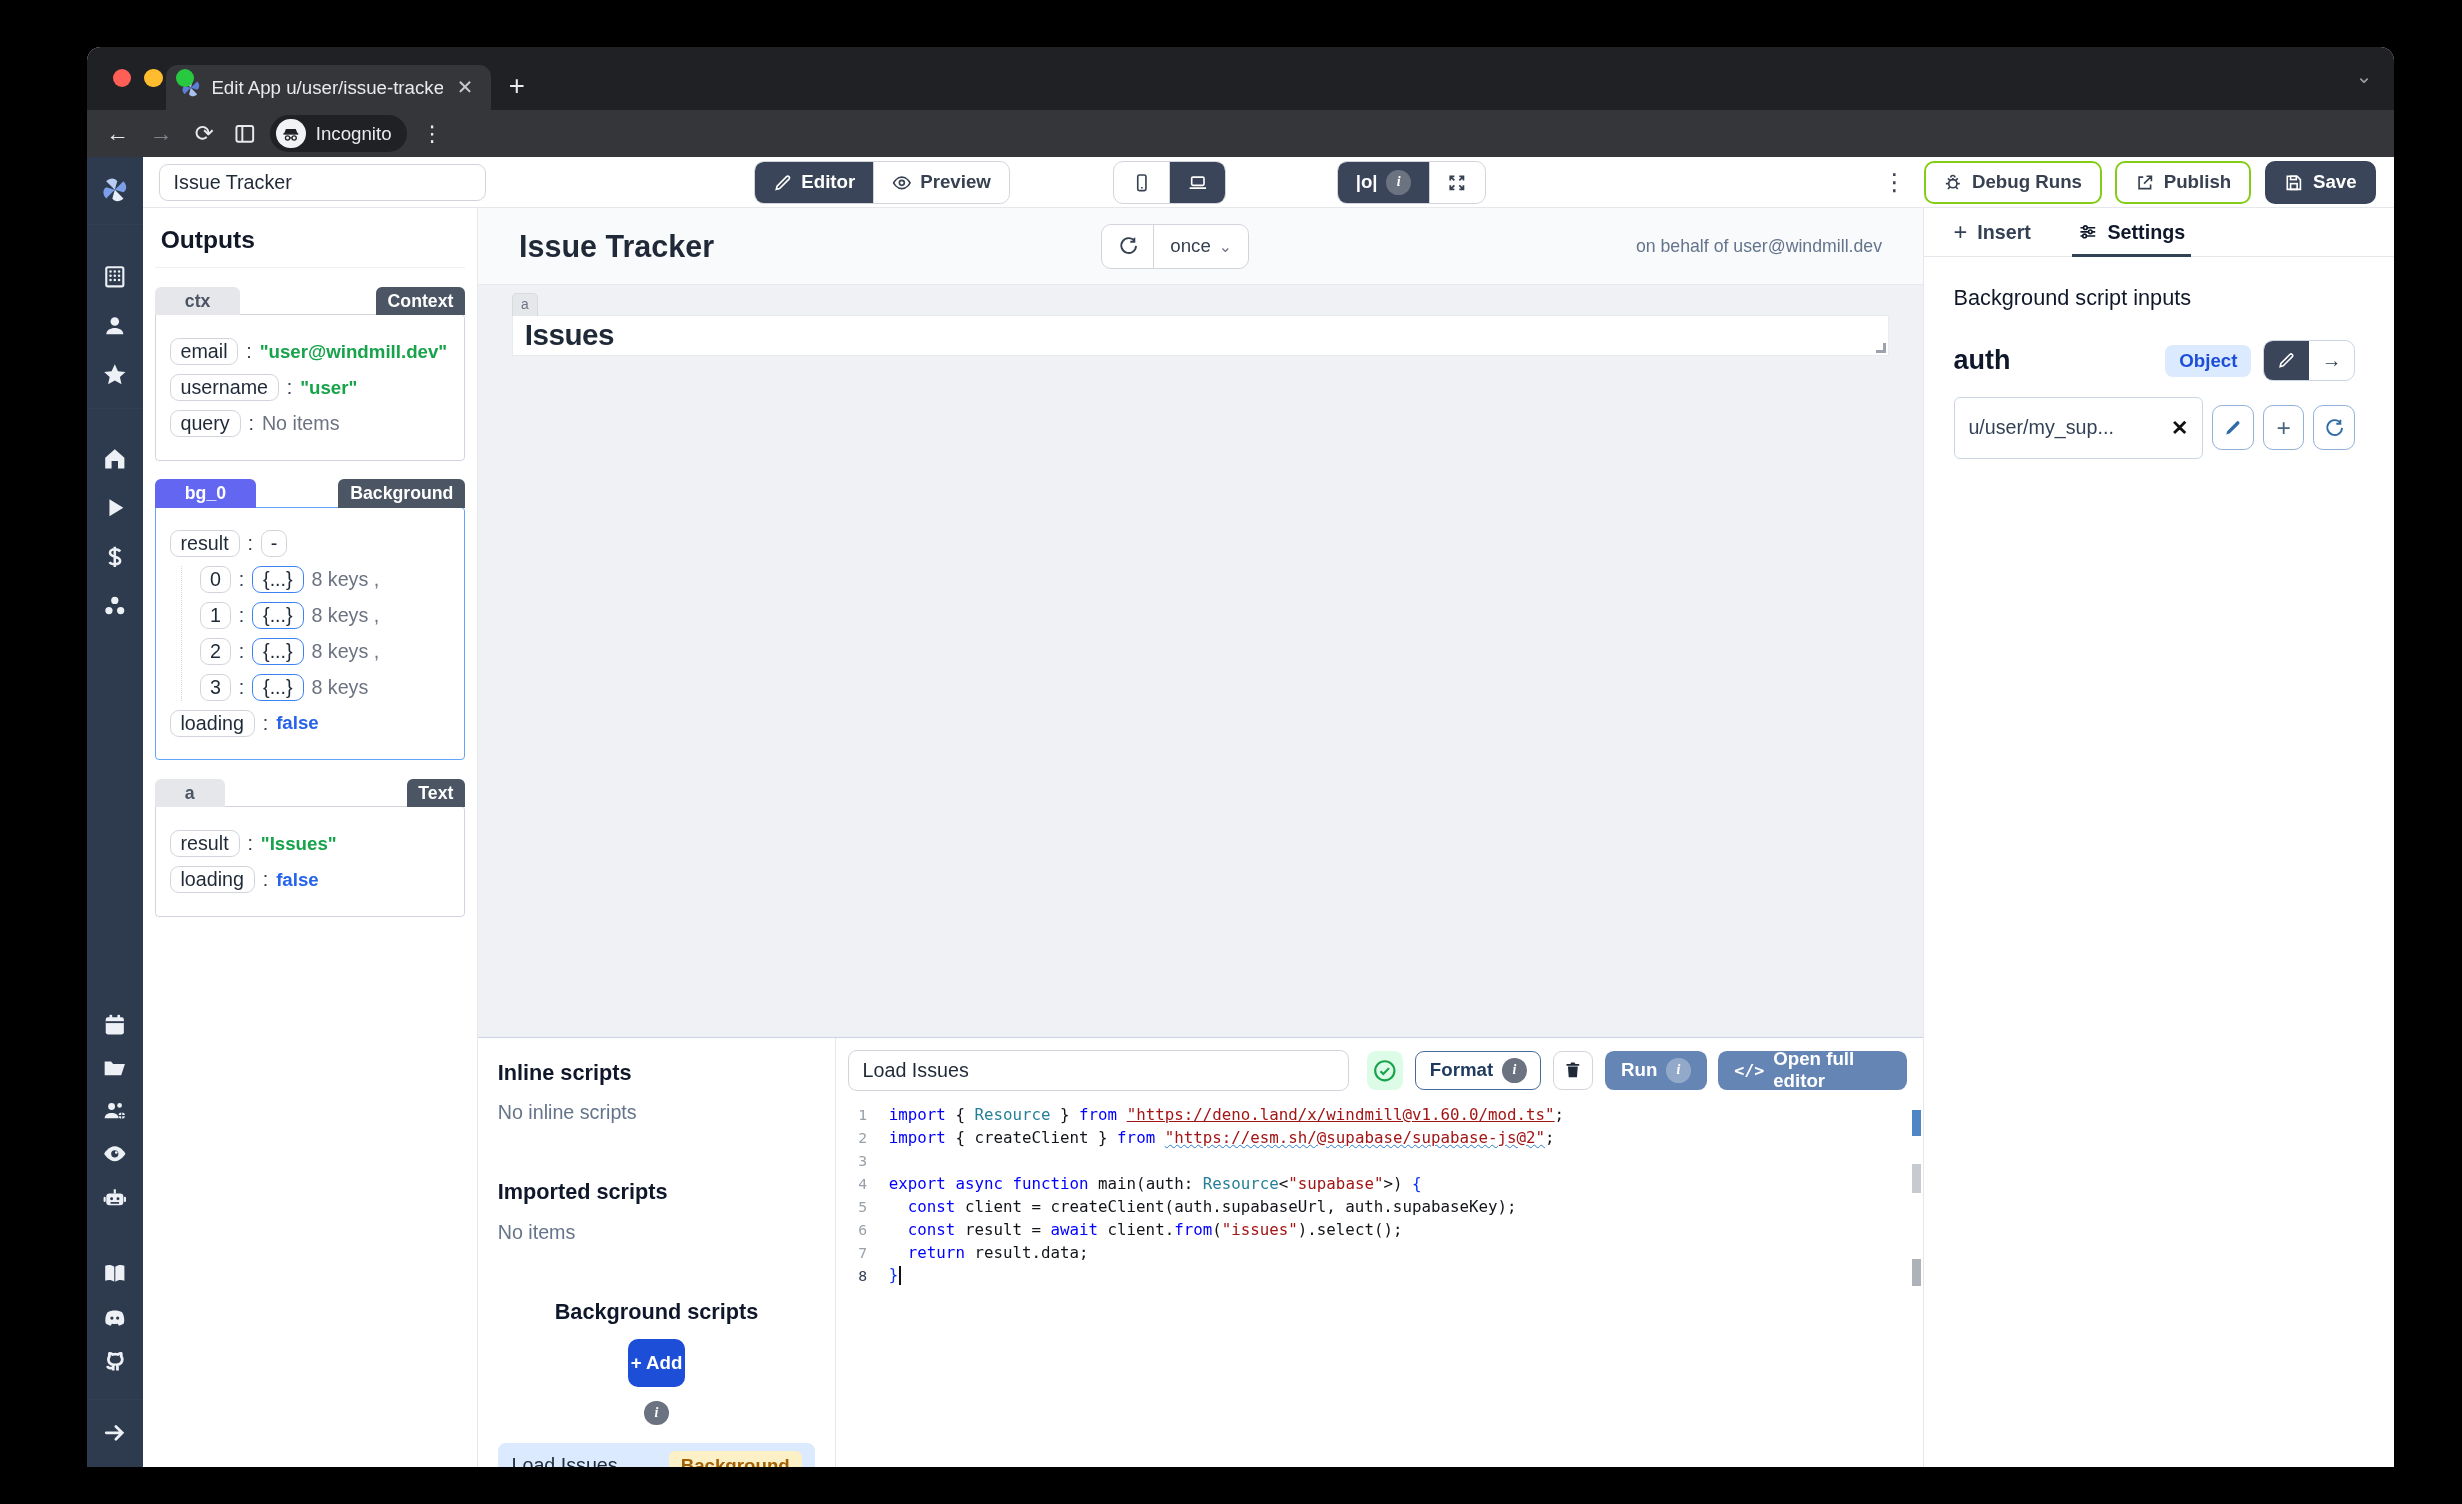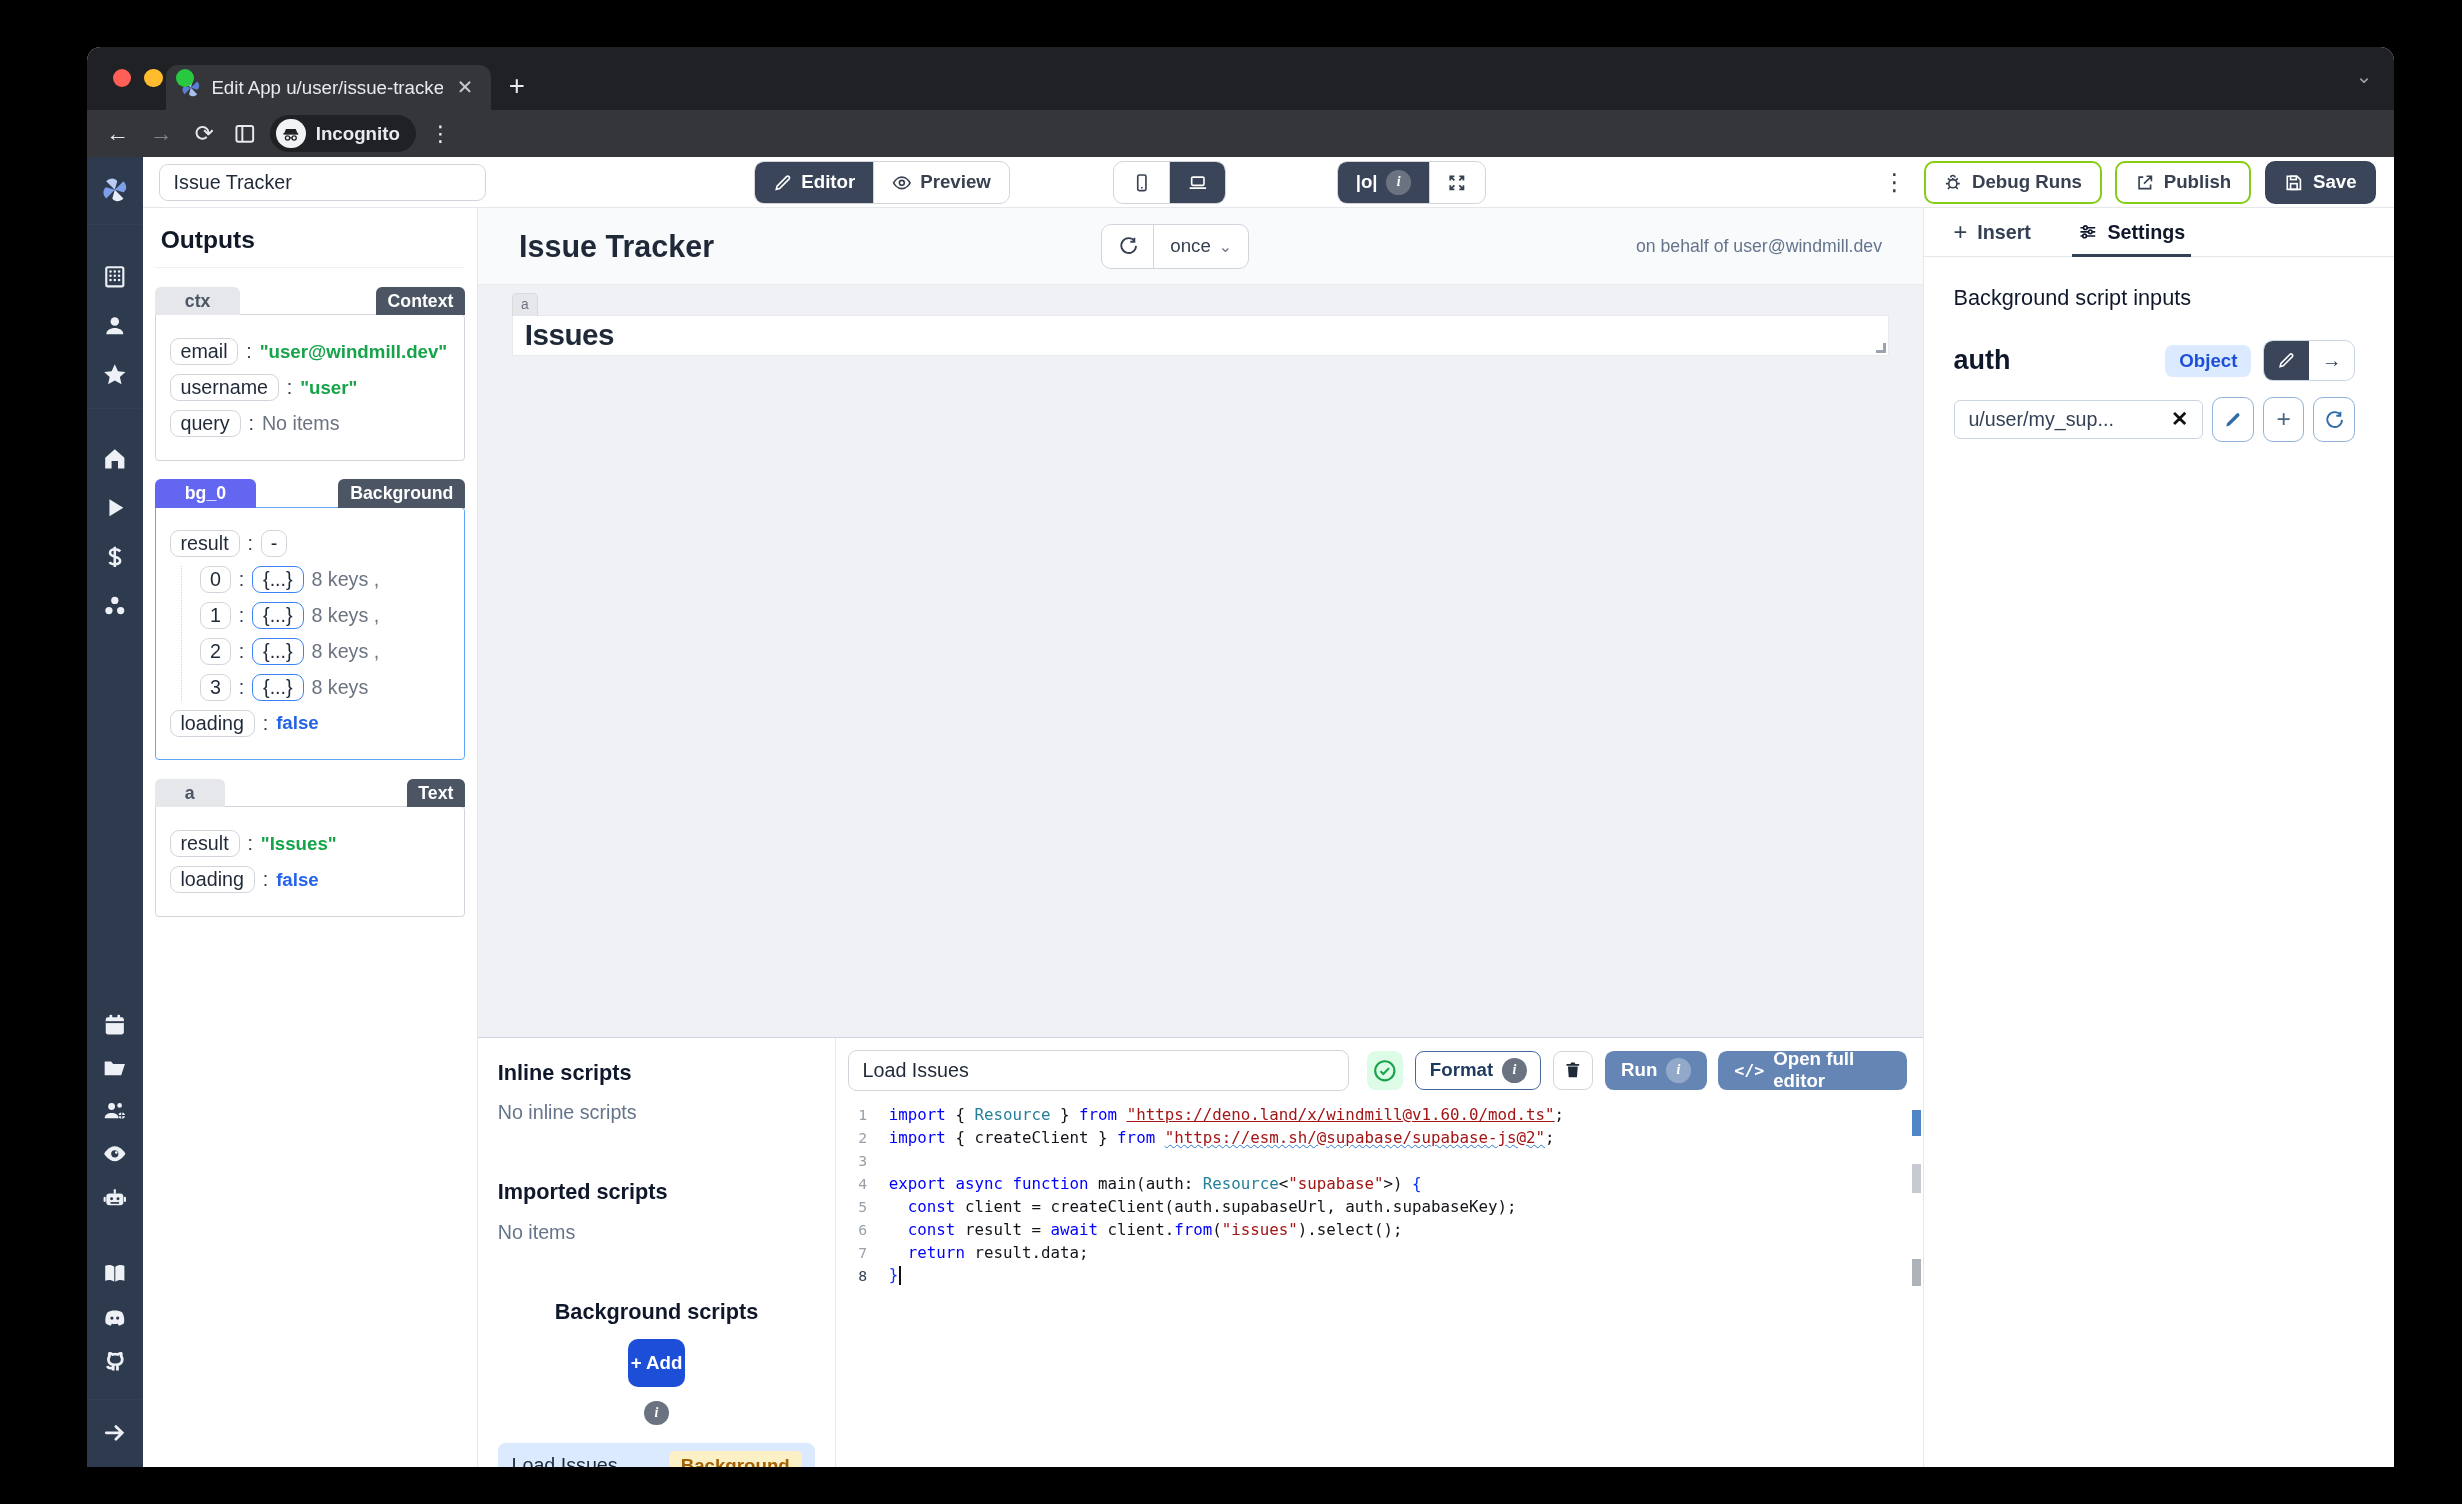--- a/index.html
+++ b/index.html
@@ -23,21 +23,21 @@
 
   .urlbar { height:47px; background:#35363a; display:flex; align-items:center; padding:0 15.8px; gap:13.8px; }
   .navic { color:#e8eaed; font-size:22.7px; width:29.6px; text-align:center; }
   .navic.dim { color:#80858c; }
   .urlpill { flex:1; height:36px; background:#202124; border-radius:18.7px; display:flex; align-items:center;
     padding:0 17.7px; gap:9.9px; color:#e8eaed; font-size:19.7px; }
   .url-host { color:#e8eaed; font-weight:700; }
   .url-path { color:#9aa0a6; }
   .url-star { margin-left:auto; color:#9aa0a6; font-size:21.7px; }
   .incog { height:37px; background:#202124; border-radius:18.7px; display:flex; align-items:center;
-    gap:9.9px; padding:0 15.8px 0 5.9px; color:#e8eaed; font-size:18.7px; font-weight:700; }
+    gap:9.9px; padding:0 15.8px 0 5.9px; color:#e8eaed; font-size:18.7px; font-weight:400; }
   .incog-ic { width:29.6px; height:29.6px; background:#f1f3f4; border-radius:50%; display:flex;
     align-items:center; justify-content:center; }
   .kebab { color:#e8eaed; font-size:21.7px; letter-spacing:0; width:19.7px; text-align:center; }
 
   
   .app { display:flex; height:1310px; background:#fff; }
   .rail { width:56px; background:#2e3a4d; display:flex; flex-direction:column; align-items:center; flex:0 0 auto; }
   .rail svg { width:25.6px; height:25.6px; color:#edf1f6; }
   .rail .logo svg { width:29.6px; height:29.6px; }
   .rail-div { width:100%; height:1px; background:#46526637; margin-top:19.7px; }
@@ -172,21 +172,21 @@
   .rp-section { font-size:21.7px; font-weight:400; color:#0f172a; }
   .auth-row { margin-top:29.6px; display:flex; align-items:center; }
   .auth-name { font-size:27px; font-weight:600; color:#0f172a; }
   .auth-right { margin-left:auto; display:flex; align-items:center; gap:11.8px; }
   .obj-badge { background:#dbeafe; color:#1d4ed8; font-weight:700; font-size:18.7px; border-radius:7.9px; padding:4.9px 13.8px; }
   .mini-seg { display:flex; border:1px solid #cbd5e1; border-radius:9.9px; overflow:hidden; height:41px; }
   .mini-seg > div { width:45px; display:flex; align-items:center; justify-content:center; color:#334155; }
   .mini-seg > div.on { background:#3a4559; color:#fff; }
   .mini-seg svg { width:18.7px; height:18.7px; }
   .res-row { margin-top:15.8px; display:flex; align-items:center; gap:8.9px; }
-  .res-input { width:268px; height:39px; border:1px solid #cbd5e1; border-radius:6px; display:flex;
+  .res-input { width:268px; height:62px; border:1px solid #cbd5e1; border-radius:6px; display:flex;
     align-items:center; padding:0 13.8px; font-size:19.7px; color:#334155; }
   .res-x { margin-left:auto; color:#111; font-size:20.7px; font-weight:700; }
   .res-btn { width:45px; height:45px; border:1px solid #8fb0d9; border-radius:9.9px; background:#fff;
     display:flex; align-items:center; justify-content:center; color:#2f6ca8; }
   .res-btn svg { width:19.7px; height:19.7px; }
   .res-btn.plus { color:#486581; font-size:24.6px; font-weight:500; }
 </style>
 </head>
 <body>
 

